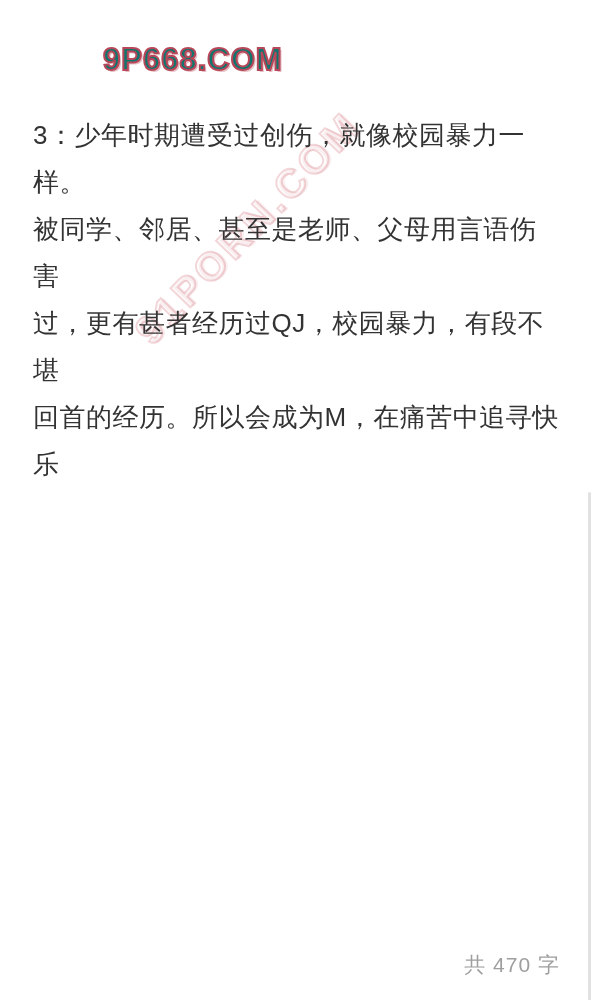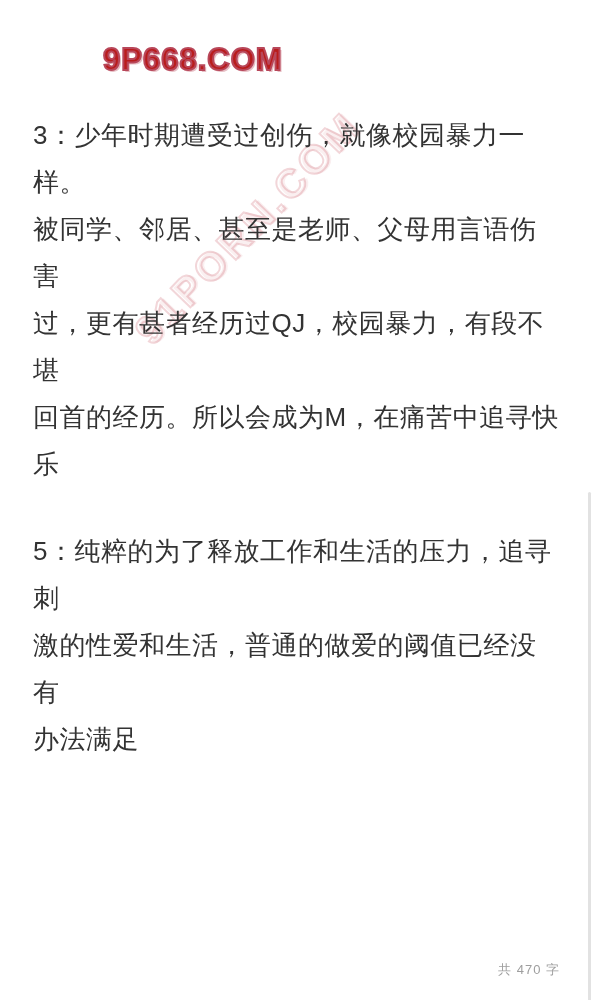--- a/index.html
+++ b/index.html
@@ -20,21 +20,21 @@
     background: #ffffff;
   }
   
   .wm-top {
     position: absolute;
     left: 103px;
     top: 42px;
     font-size: 31px;
     font-weight: 700;
     letter-spacing: 1px;
-    color: #b91c1c;
+    color: #0f766e;
     -webkit-text-stroke: 2px #b8475a;
     text-shadow: 2px 2px 0 rgba(184, 71, 90, 0.35);
     white-space: nowrap;
     user-select: none;
   }
   
   .wm-diagonal {
     position: absolute;
     left: 248px;
     top: 228px;
@@ -62,21 +62,21 @@
     line-height: 47px;
     color: #333333;
     white-space: pre-line;
     letter-spacing: 0.5px;
     text-align: left;
   }
   .word-count {
     position: absolute;
     right: 42px;
     bottom: 21px;
-    font-size: 13px;
+    font-size: 21px;
     color: #9e9e9e;
     letter-spacing: 1px;
     z-index: 2;
   }
   .scrollbar-thumb {
     position: absolute;
     right: 11px;
     top: 492px;
     width: 3px;
     height: 508px;
@@ -93,22 +93,19 @@
   <div class="wm-top">9P668.COM</div>
 
   <div class="wm-diagonal">91PORN.COM</div>
 
   <div class="content">
     <p>3：少年时期遭受过创伤，就像校园暴力一样。
 被同学、邻居、甚至是老师、父母用言语伤害
 过，更有甚者经历过QJ，校园暴力，有段不堪
 回首的经历。所以会成为M，在痛苦中追寻快
 乐</p>
-    <p>5：纯粹的为了释放工作和生活的压力，追寻刺
-激的性爱和生活，普通的做爱的阈值已经没有
-办法满足</p>
   </div>
 
   <div class="word-count">共 470 字</div>
 
   <div class="scrollbar-thumb"></div>
 
 </div>
 
 </body></html>

